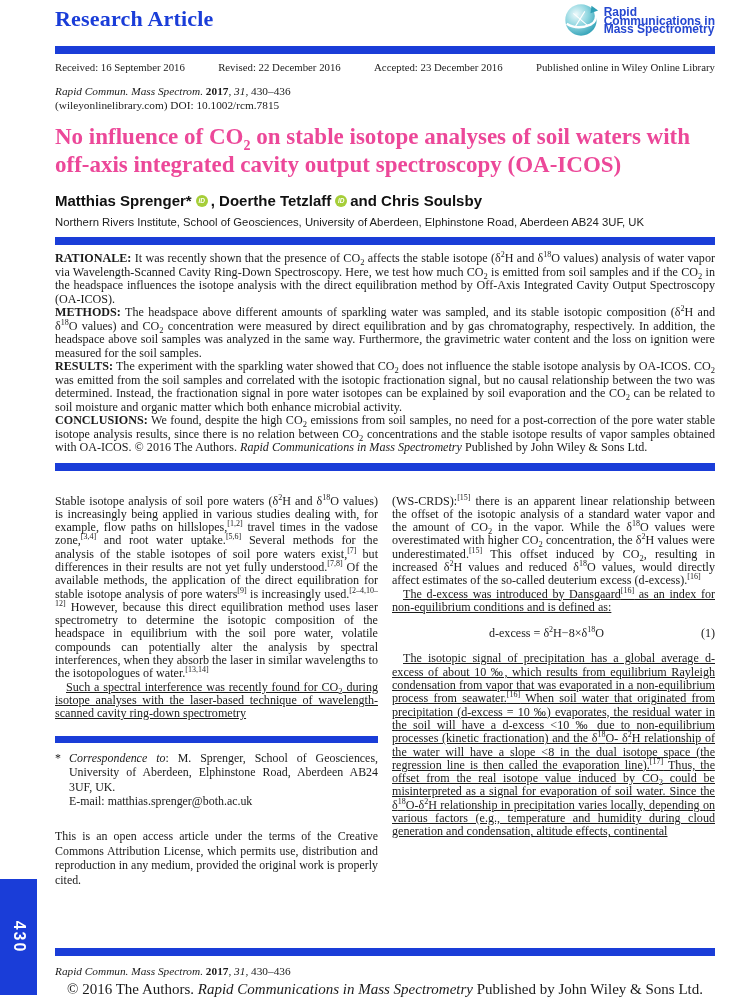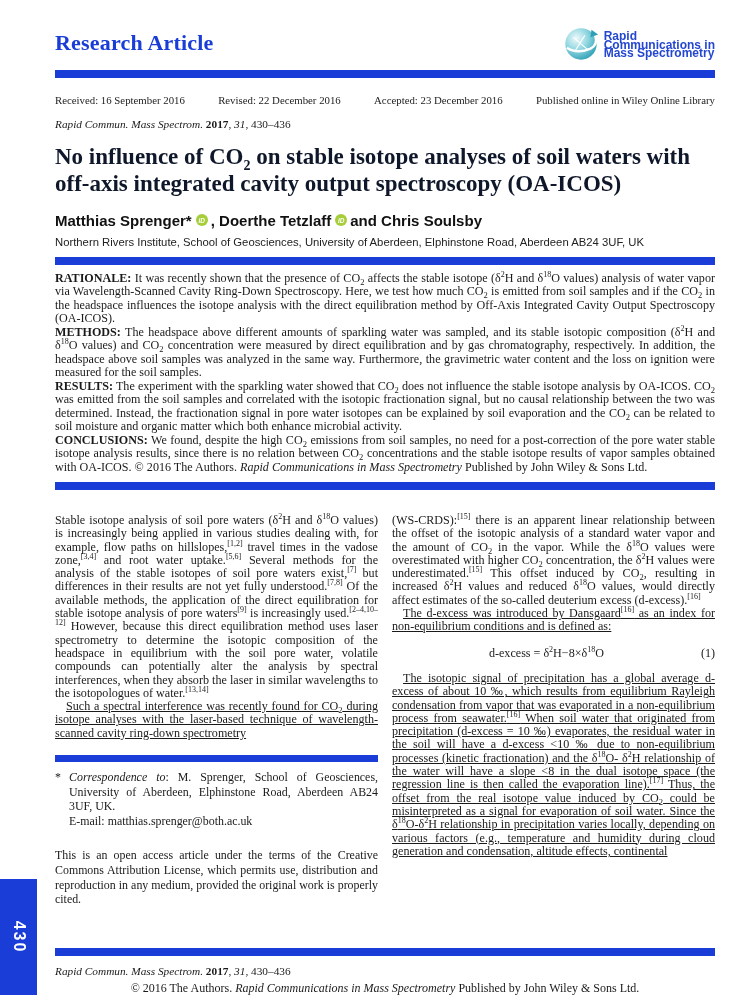--- a/index.html
+++ b/index.html
@@ -1,33 +1,33 @@
 <!DOCTYPE html>
 <html><head>
 <meta charset="utf-8">
 <style>
   * { margin:0; padding:0; box-sizing:border-box; }
   html,body { background:#ffffff; }
   body { width:753px; height:1000px; position:relative; font-family:"Liberation Serif", serif; color:#1a1a1a; overflow:hidden; }
   .page { position:relative; width:753px; height:1000px; }
   .content { position:absolute; left:55px; top:0; width:660px; }
 
-  .header-row { display:flex; justify-content:space-between; align-items:flex-start; padding-top:24px; }
+  .header-row { display:flex; justify-content:space-between; align-items:flex-start; }
   .section-label { color:#1a3dd8; font-weight:bold; font-size:22px; letter-spacing:0.2px; padding-top:6px; }
   .logo { display:flex; align-items:center; gap:4px; }
   .logo-text { font-family:"Liberation Sans", sans-serif; font-weight:bold; font-size:12px; line-height:8.5px; color:#2547d0; }
 
   .rule { background:#1a3dd8; height:8px; width:100%; }
   .rule-top { margin-top:4px; }
 
-  .dates-row { display:flex; justify-content:space-between; font-size:10.8px; margin-top:16px; color:#222; }
+  .dates-row { display:flex; justify-content:space-between; font-size:10.8px; margin-top:7px; color:#222; }
 
   .citation-block { margin-top:12px; font-size:11.3px; line-height:13.5px; }
 
-  .article-title { margin-top:11px; font-size:23px; line-height:27.5px; font-weight:bold; color:#0f172a; }
+  .article-title { margin-top:11px; font-size:23px; line-height:27.5px; font-weight:bold; color:#ec4899; }
   .article-title sub { font-size:14px; }
 
   .authors-line { margin-top:14px; font-family:"Liberation Sans", sans-serif; font-weight:bold; font-size:15px; color:#111; display:flex; align-items:center; flex-wrap:wrap; }
   .orcid { display:inline-flex; align-items:center; justify-content:center; width:12px; height:12px; border-radius:50%; background:#a6ce39; color:#fff; font-family:"Liberation Sans", sans-serif; font-size:6.5px; font-weight:bold; font-style:italic; margin:0 3px 0 4px; }
   .affiliation { margin-top:7px; font-family:"Liberation Sans", sans-serif; font-size:11.3px; color:#222; }
 
   .rule-authors { margin-top:9px; }
 
   .abstract { margin-top:7px; font-size:12.1px; line-height:13.5px; text-align:justify; }
   .abstract p { margin:0; }
@@ -48,21 +48,21 @@
 
   .footnote-rule { height:7px; width:100%; background:#1a3dd8; margin-top:15px; }
   .footnote { margin-top:8px; font-size:11.9px; line-height:14.6px; text-align:justify; }
   .corr { display:flex; }
   .corr-marker { width:14px; flex:none; }
   .corr-body { flex:1; }
   .open-access { margin-top:20px; }
 
   .footer { position:absolute; left:55px; top:948px; width:660px; }
   .footer-citation { margin-top:9px; font-size:11.3px; }
-  .footer-copyright { margin-top:4px; font-size:12px; text-align:center; }
+  .footer-copyright { margin-top:4px; font-size:15px; text-align:center; }
 
   .page-tab { position:absolute; left:0; top:879px; width:37px; height:116px; background:#1a3dd8; }
   .page-tab span { position:absolute; left:50%; top:50%; transform:translate(-50%,-50%) rotate(90deg); color:#fff; font-family:"Liberation Sans", sans-serif; font-weight:bold; font-size:16px; letter-spacing:2px; }
 </style>
 </head>
 <body>
 
 <div class="page">
   <div class="content">
 
@@ -92,20 +92,21 @@
 
     <div class="dates-row">
       <span>Received: 16 September 2016</span>
       <span>Revised: 22 December 2016</span>
       <span>Accepted: 23 December 2016</span>
       <span>Published online in Wiley Online Library</span>
     </div>
 
     <div class="citation-block">
       <div><i>Rapid Commun. Mass Spectrom.</i> <b>2017</b>, <i>31</i>, 430–436</div>
+      <div>(wileyonlinelibrary.com) DOI: 10.1002/rcm.7815</div>
     </div>
 
     <h1 class="article-title">No influence of CO<sub>2</sub> on stable isotope analyses of soil waters with off-axis integrated cavity output spectroscopy (OA-ICOS)</h1>
 
     <div class="authors-line">
       <span>Matthias Sprenger*</span>
       <span class="orcid">iD</span>
       <span>,&nbsp;</span>
       <span>Doerthe Tetzlaff</span>
       <span class="orcid">iD</span>

